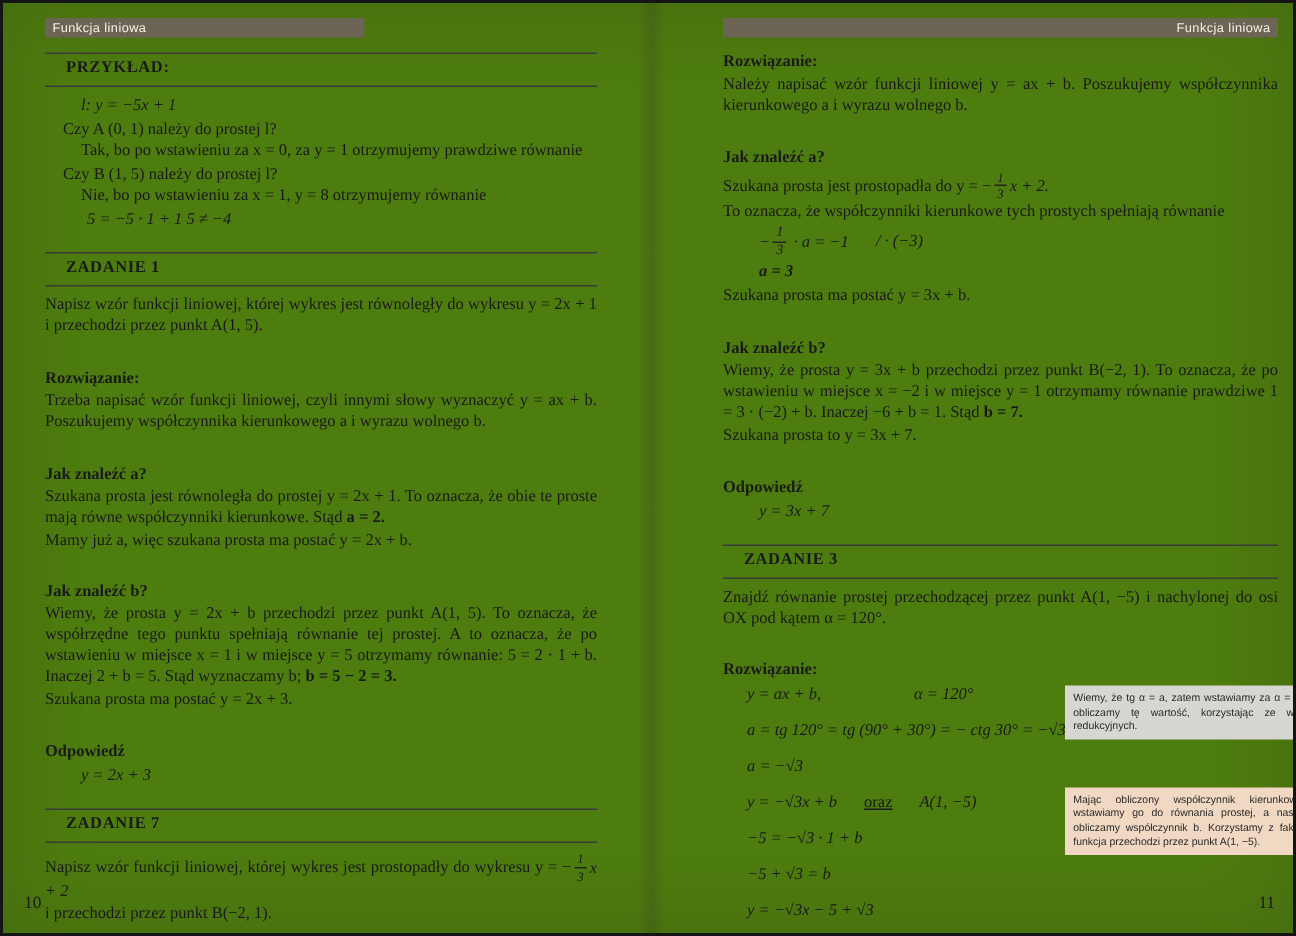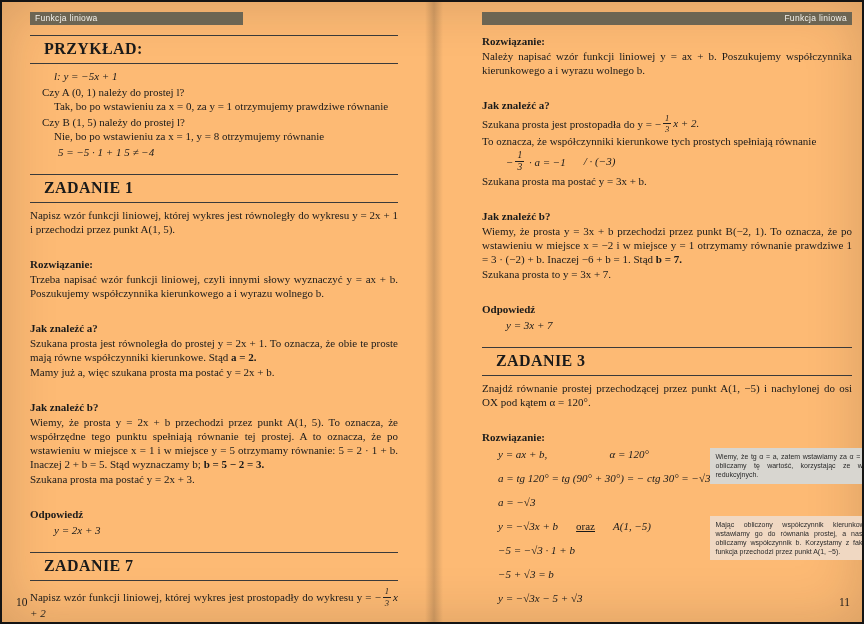--- a/index.html
+++ b/index.html
@@ -1,21 +1,21 @@
 <!DOCTYPE html>
 <html><head>
 <meta charset="utf-8">
 <style>
   * { margin:0; padding:0; box-sizing:border-box; }
   html,body { background:#3a3a3a; }
   body { font-family:"Liberation Serif", serif; }
 
   .scan {
     position:relative; width:864px; height:624px; margin:0 auto;
-    background:#fdba74; border:2px solid #141414; overflow:hidden;
+    background:#4d7c0f; border:2px solid #141414; overflow:hidden;
     box-shadow: inset 0 0 55px rgba(40,30,20,.18);
   }
   .gutter {
     position:absolute; left:423px; top:0; bottom:0; width:18px; pointer-events:none;
     background:linear-gradient(90deg, rgba(0,0,0,0) 0%, rgba(60,48,35,.22) 50%, rgba(0,0,0,0) 100%);
   }
   .page { position:absolute; top:0; height:620px; width:430px; }
   .page-left  { left:0;   padding:10px 34px 0 28px; }
   .page-right { left:430px; padding:10px 10px 0 50px; }
 
@@ -24,21 +24,21 @@
     font-family:"Liberation Sans", sans-serif; font-size:8.5px; line-height:13px;
     letter-spacing:.3px; padding:0 5px; margin-bottom:10px;
   }
   .header-bar.short { width:213px; }
   .header-bar.right-align { text-align:right; }
 
   .content { font-size:11px; color:#1a1a1a; line-height:1.27; }
 
   .section-heading {
     border-top:1.6px solid #3a3a3a; border-bottom:1px solid #3a3a3a;
-    font-weight:bold; font-size:16px; letter-spacing:.4px;
+    font-weight:bold; font-size:11px; letter-spacing:.4px;
     padding:3px 0 4px 14px; margin:14px 0 6px;
   }
   .section-heading.first { margin-top:4px; }
 
   .para { text-align:justify; margin:1px 0; }
   .sublabel { font-weight:bold; margin:21px 0 1px; }
   .sublabel.mt0 { margin-top:0; }
 
   .eq { font-style:italic; margin:2px 0; }
   .ind12 { margin-left:12px; }
@@ -138,20 +138,21 @@
 
       <div class="sublabel">Jak znaleźć a?</div>
       <p class="para">
         <span>Szukana prosta jest prostopadła do  y = −</span><span class="frac"><span class="fnum">1</span><span class="fden">3</span></span><span class="eq">x + 2.</span>
       </p>
       <p class="para">To oznacza, że współczynniki kierunkowe tych prostych spełniają równanie</p>
 
       <div class="eq ind24">
         <span>−</span><span class="frac big"><span class="fnum">1</span><span class="fden">3</span></span> <span>· a = −1</span><span class="op-space">/ · (−3)</span>
       </div>
+      <div class="eq ind24 bold">a = 3</div>
 
       <p class="para">Szukana prosta ma postać y = 3x + b.</p>
 
       <div class="sublabel">Jak znaleźć b?</div>
       <p class="para"><span>Wiemy, że prosta y = 3x + b przechodzi przez punkt B(−2, 1). To oznacza, że po wstawieniu w miejsce x = −2 i w miejsce y = 1 otrzymamy równanie prawdziwe 1 = 3 · (−2) + b. Inaczej −6 + b = 1. Stąd </span><strong>b = 7.</strong></p>
       <p class="para">Szukana prosta to y = 3x + 7.</p>
 
       <div class="sublabel">Odpowiedź</div>
       <div class="eq ind24">y = 3x + 7</div>
 

